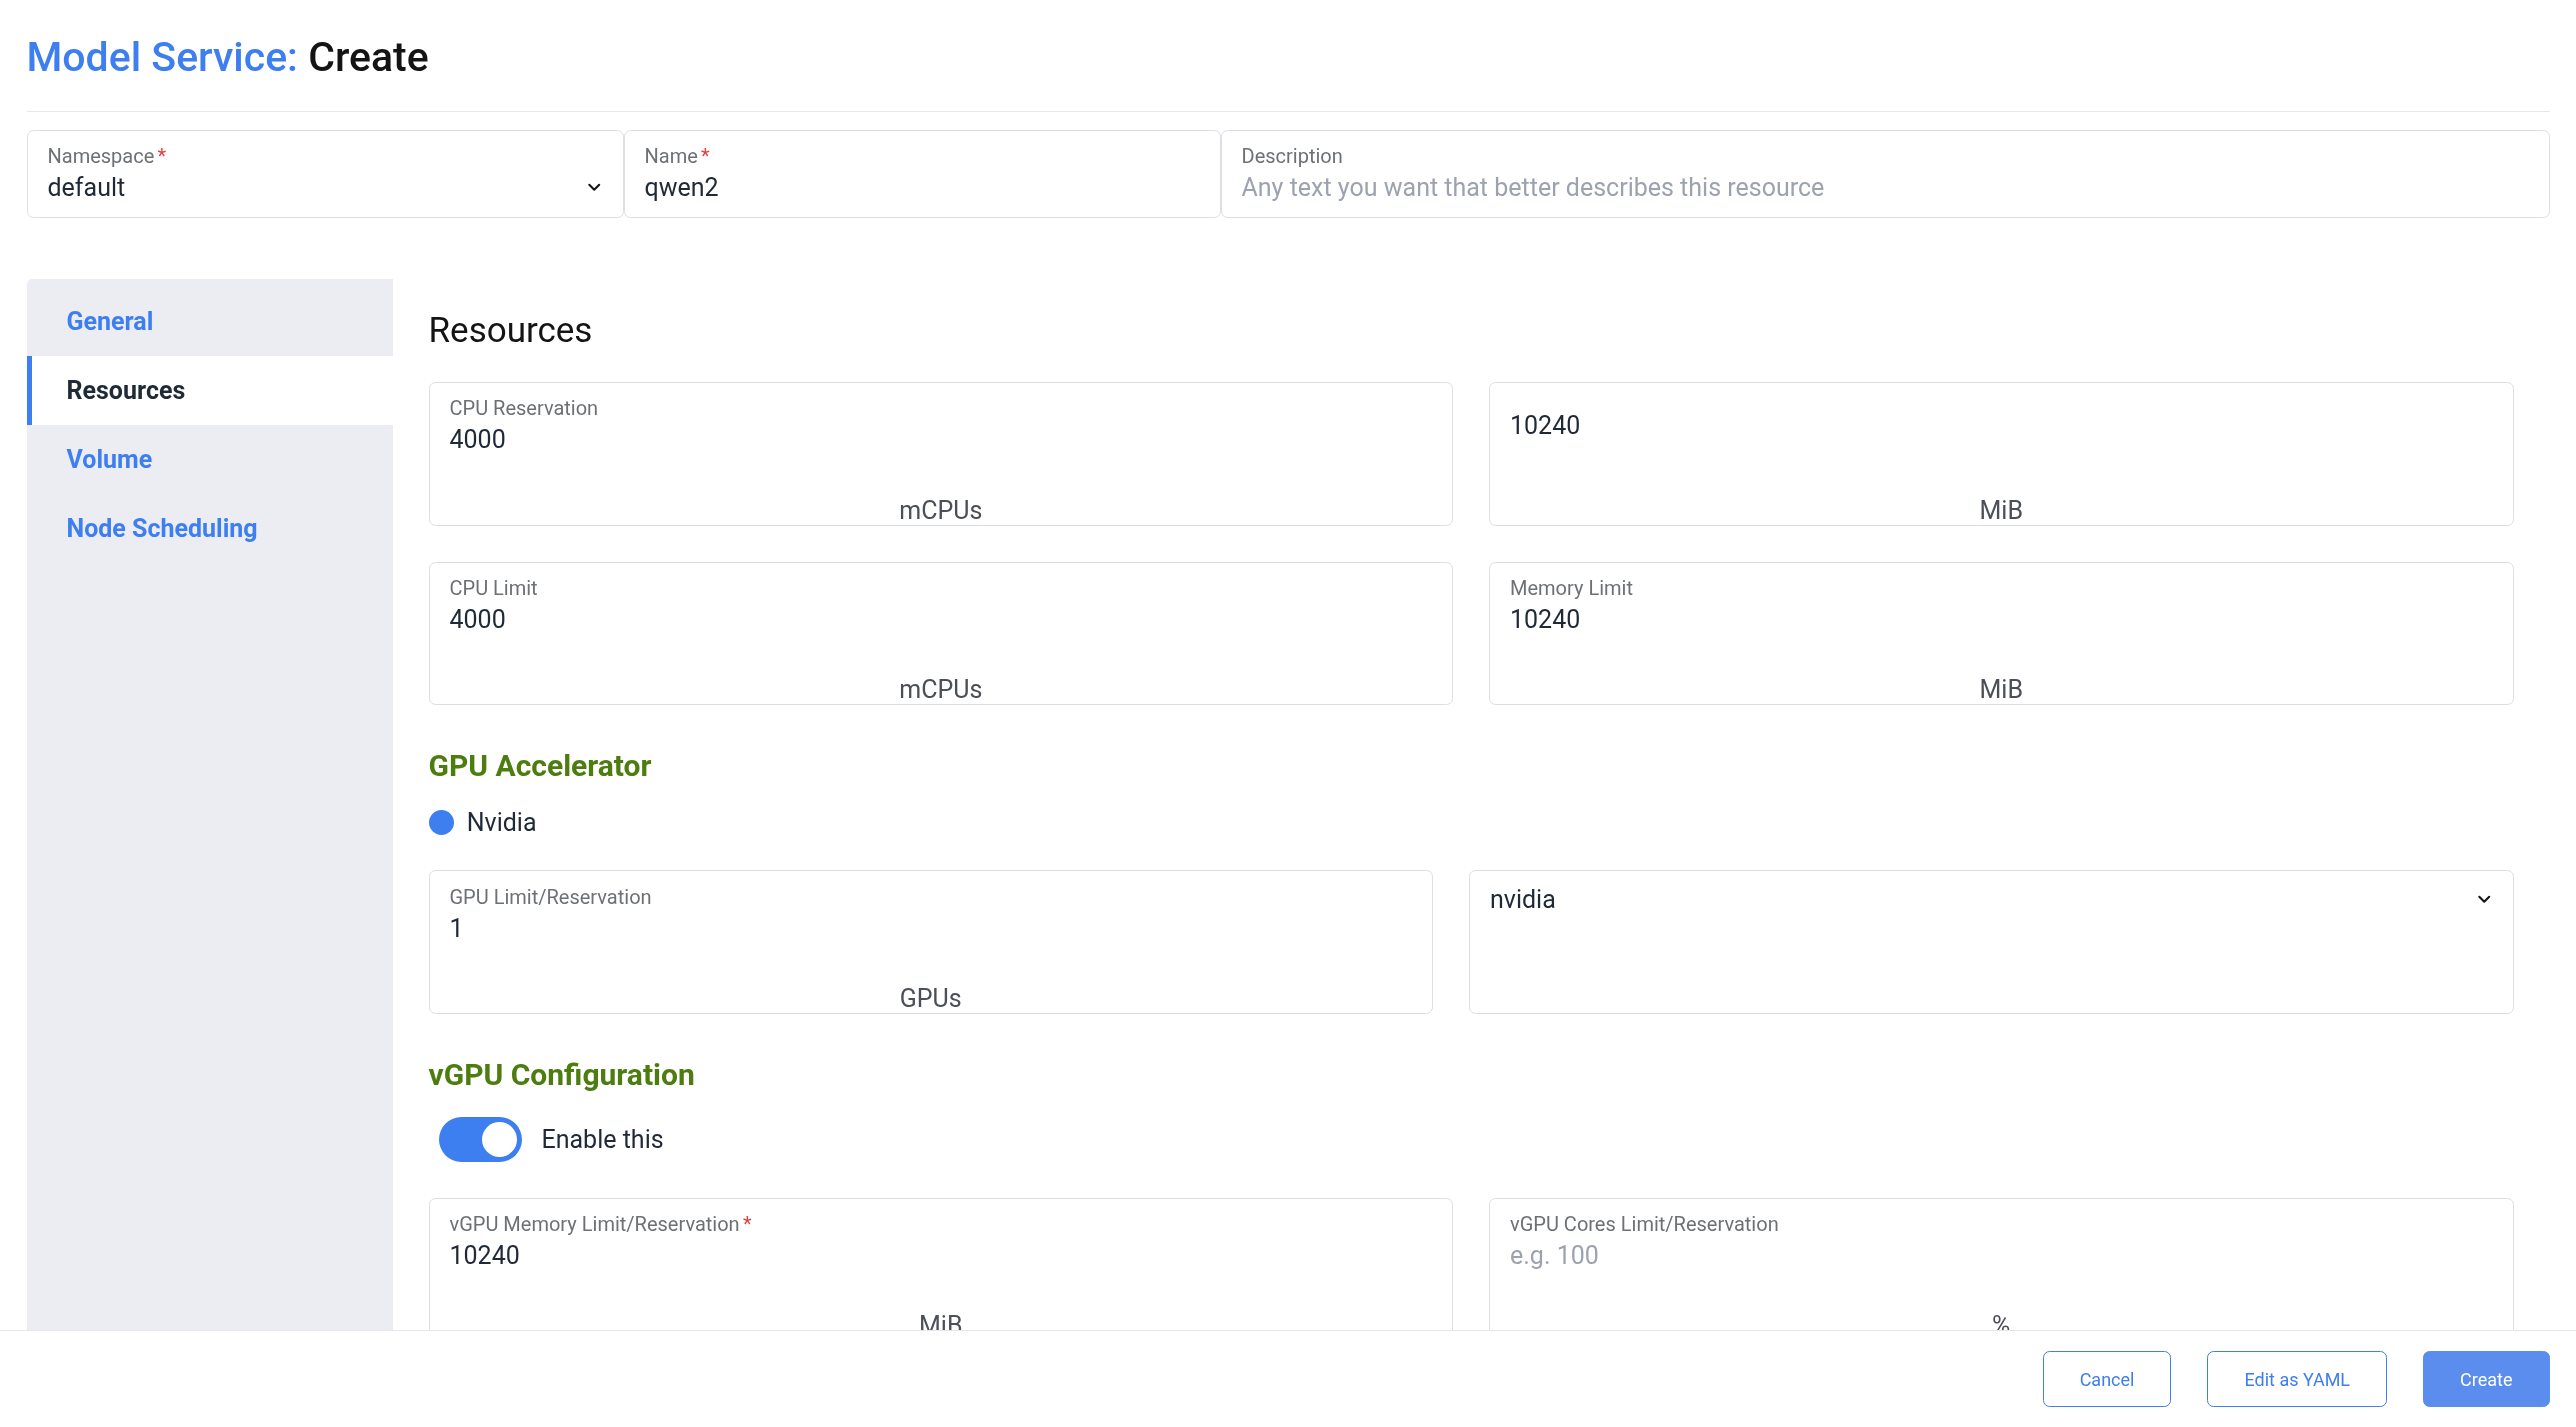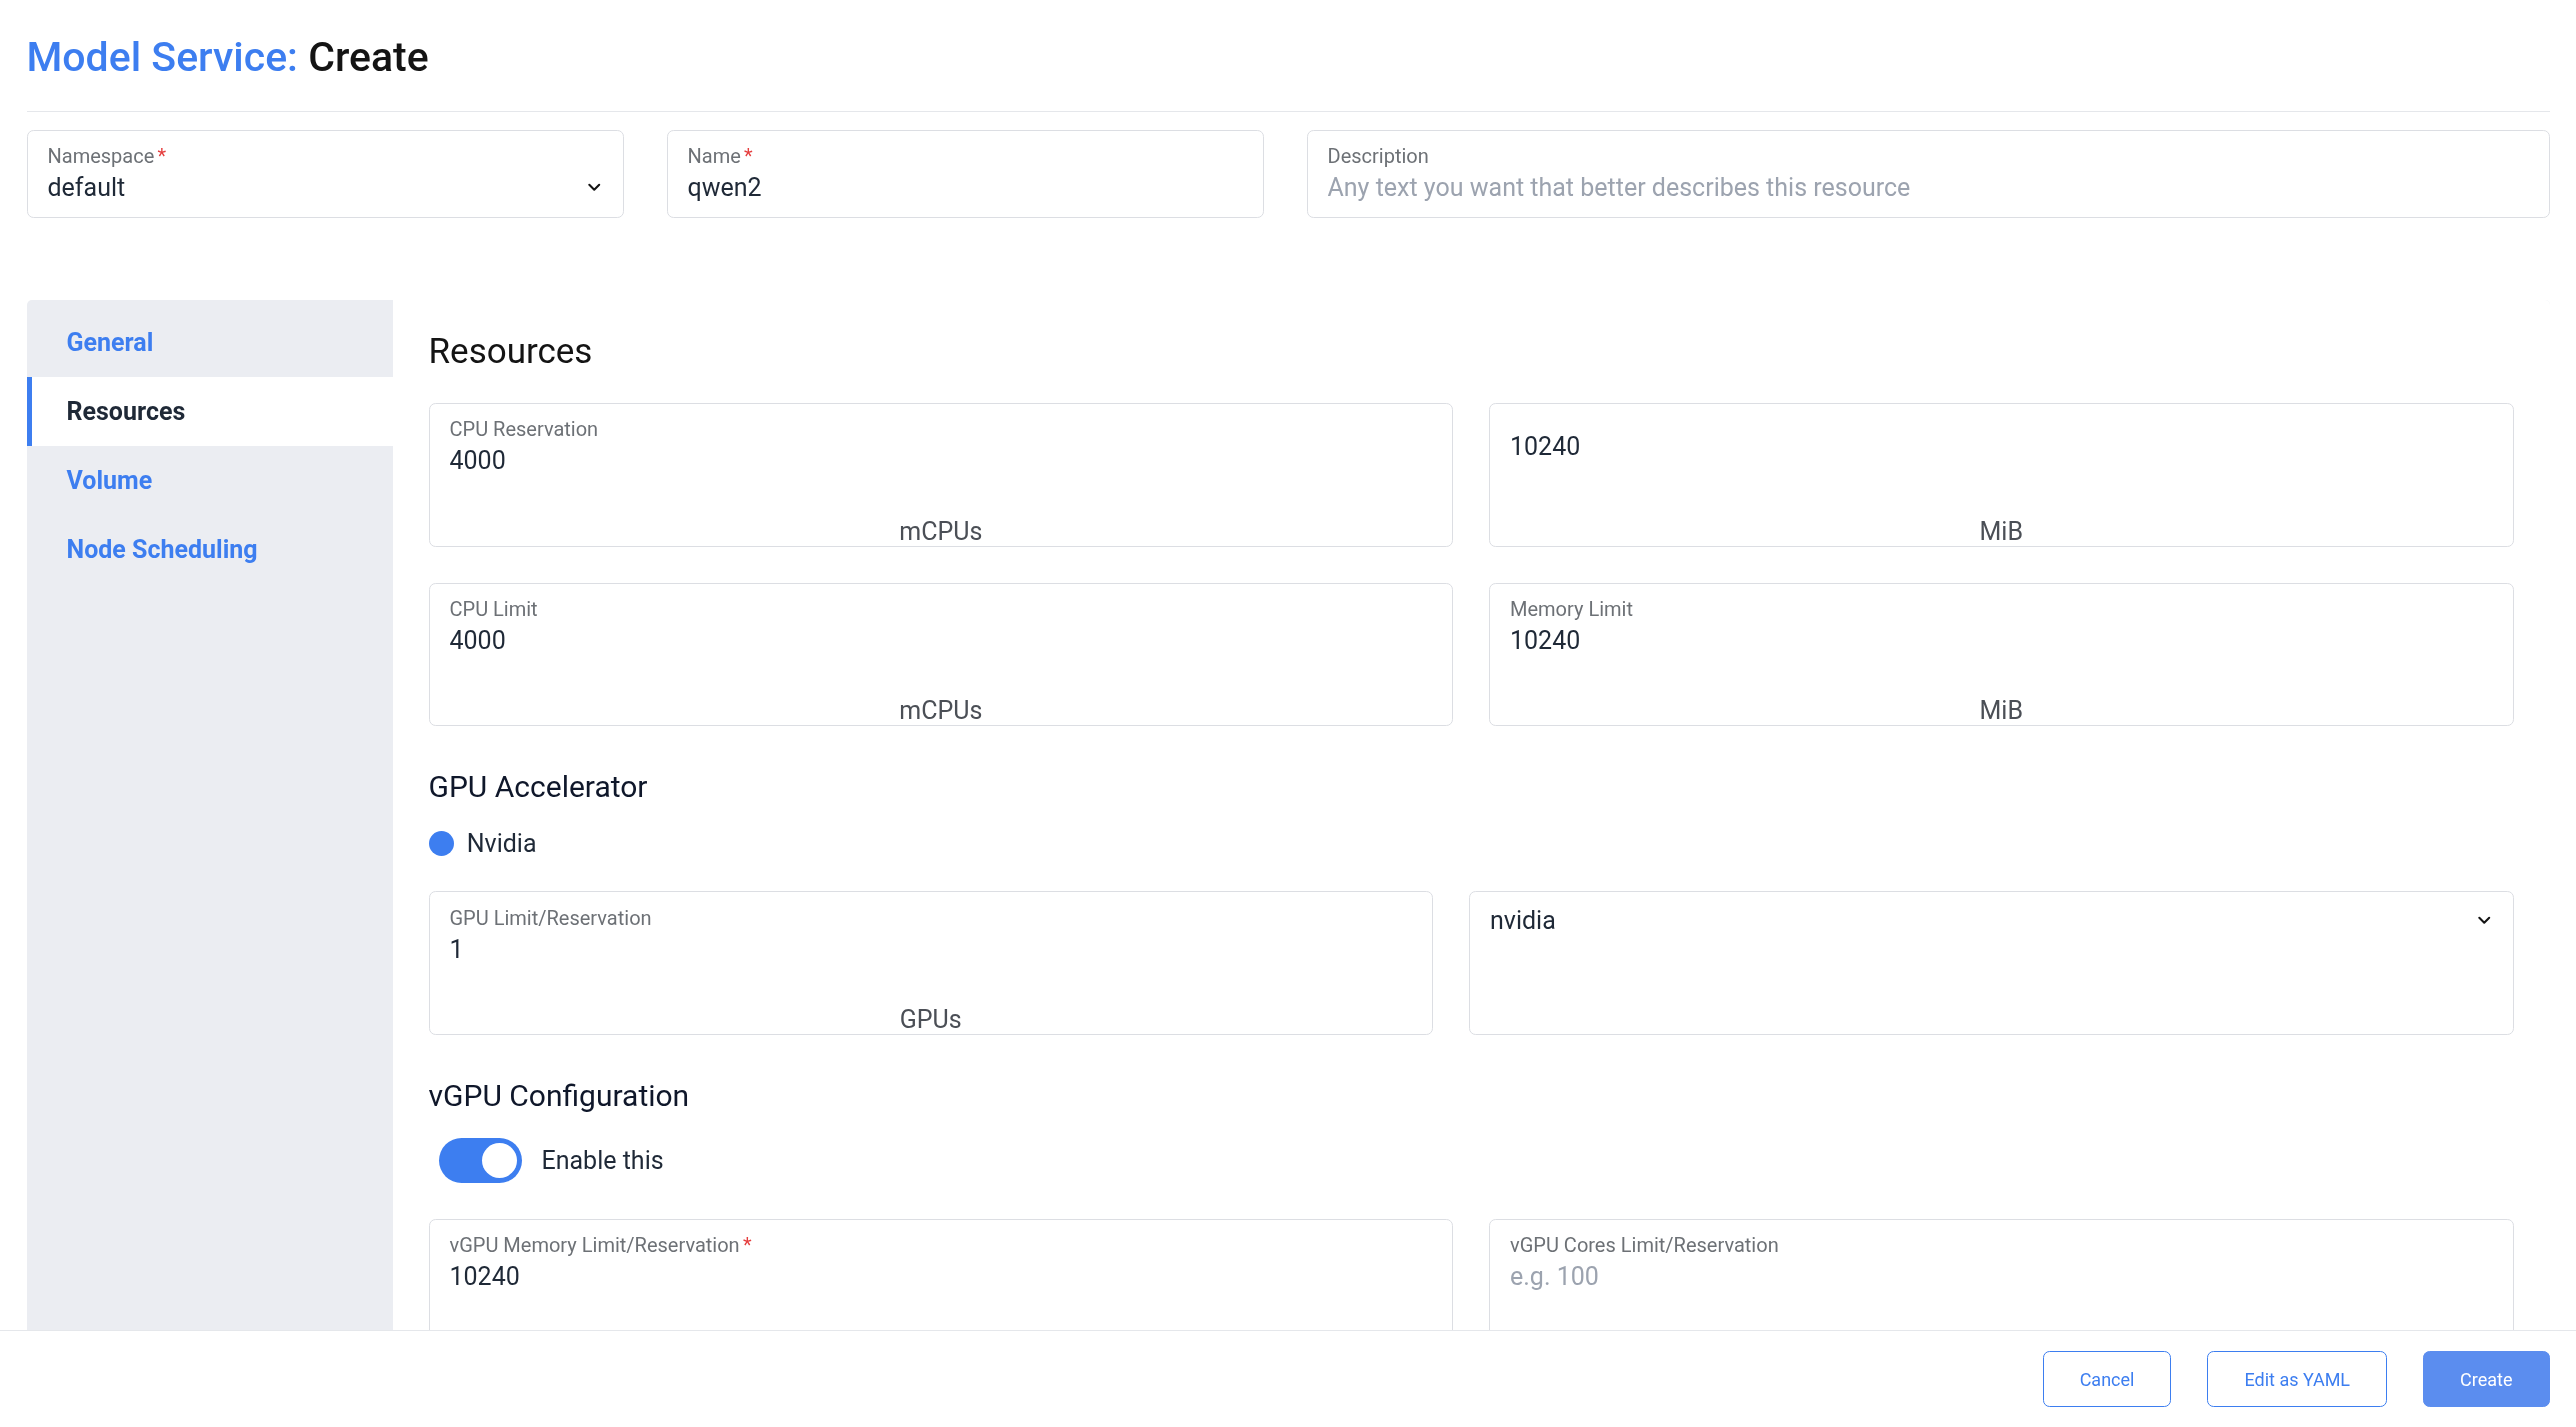--- a/index.html
+++ b/index.html
@@ -42,22 +42,21 @@
     color: #141414;
   }
   .hr {
     border: none;
     border-top: 1.7px solid var(--border-light);
     margin: 0 0 18px 0;
   }
   
   .top-fields {
     display: flex;
-    gap: 43px;
-    margin-bottom: 82px;
+    margin-bottom: 61px;
   }
   .field-box {
     border: 1.7px solid var(--border);
     border-radius: 6.6px;
     padding: 13.2px 20px 15px 20px;
     background: #fff;
     display: flex;
     flex-direction: column;
     position: relative;
   }
@@ -128,22 +127,22 @@
     border-radius: 0 5px 0 0;
   }
   .section-title {
     font-size: 35px;
     font-weight: 400;
     color: #141414;
     margin: 0 0 31px 0;
   }
   .section-sub {
     font-size: 30px;
-    font-weight: 400;
-    color: #0f172a;
+    font-weight: 700;
+    color: #4d7c0f;
     margin: 43px 0 25px 0;
   }
   .row2 {
     display: flex;
     gap: 36px;
     margin-bottom: 36px;
   }
   .row2 > * { flex: 1; }
   .unit-box {
     display: flex;

